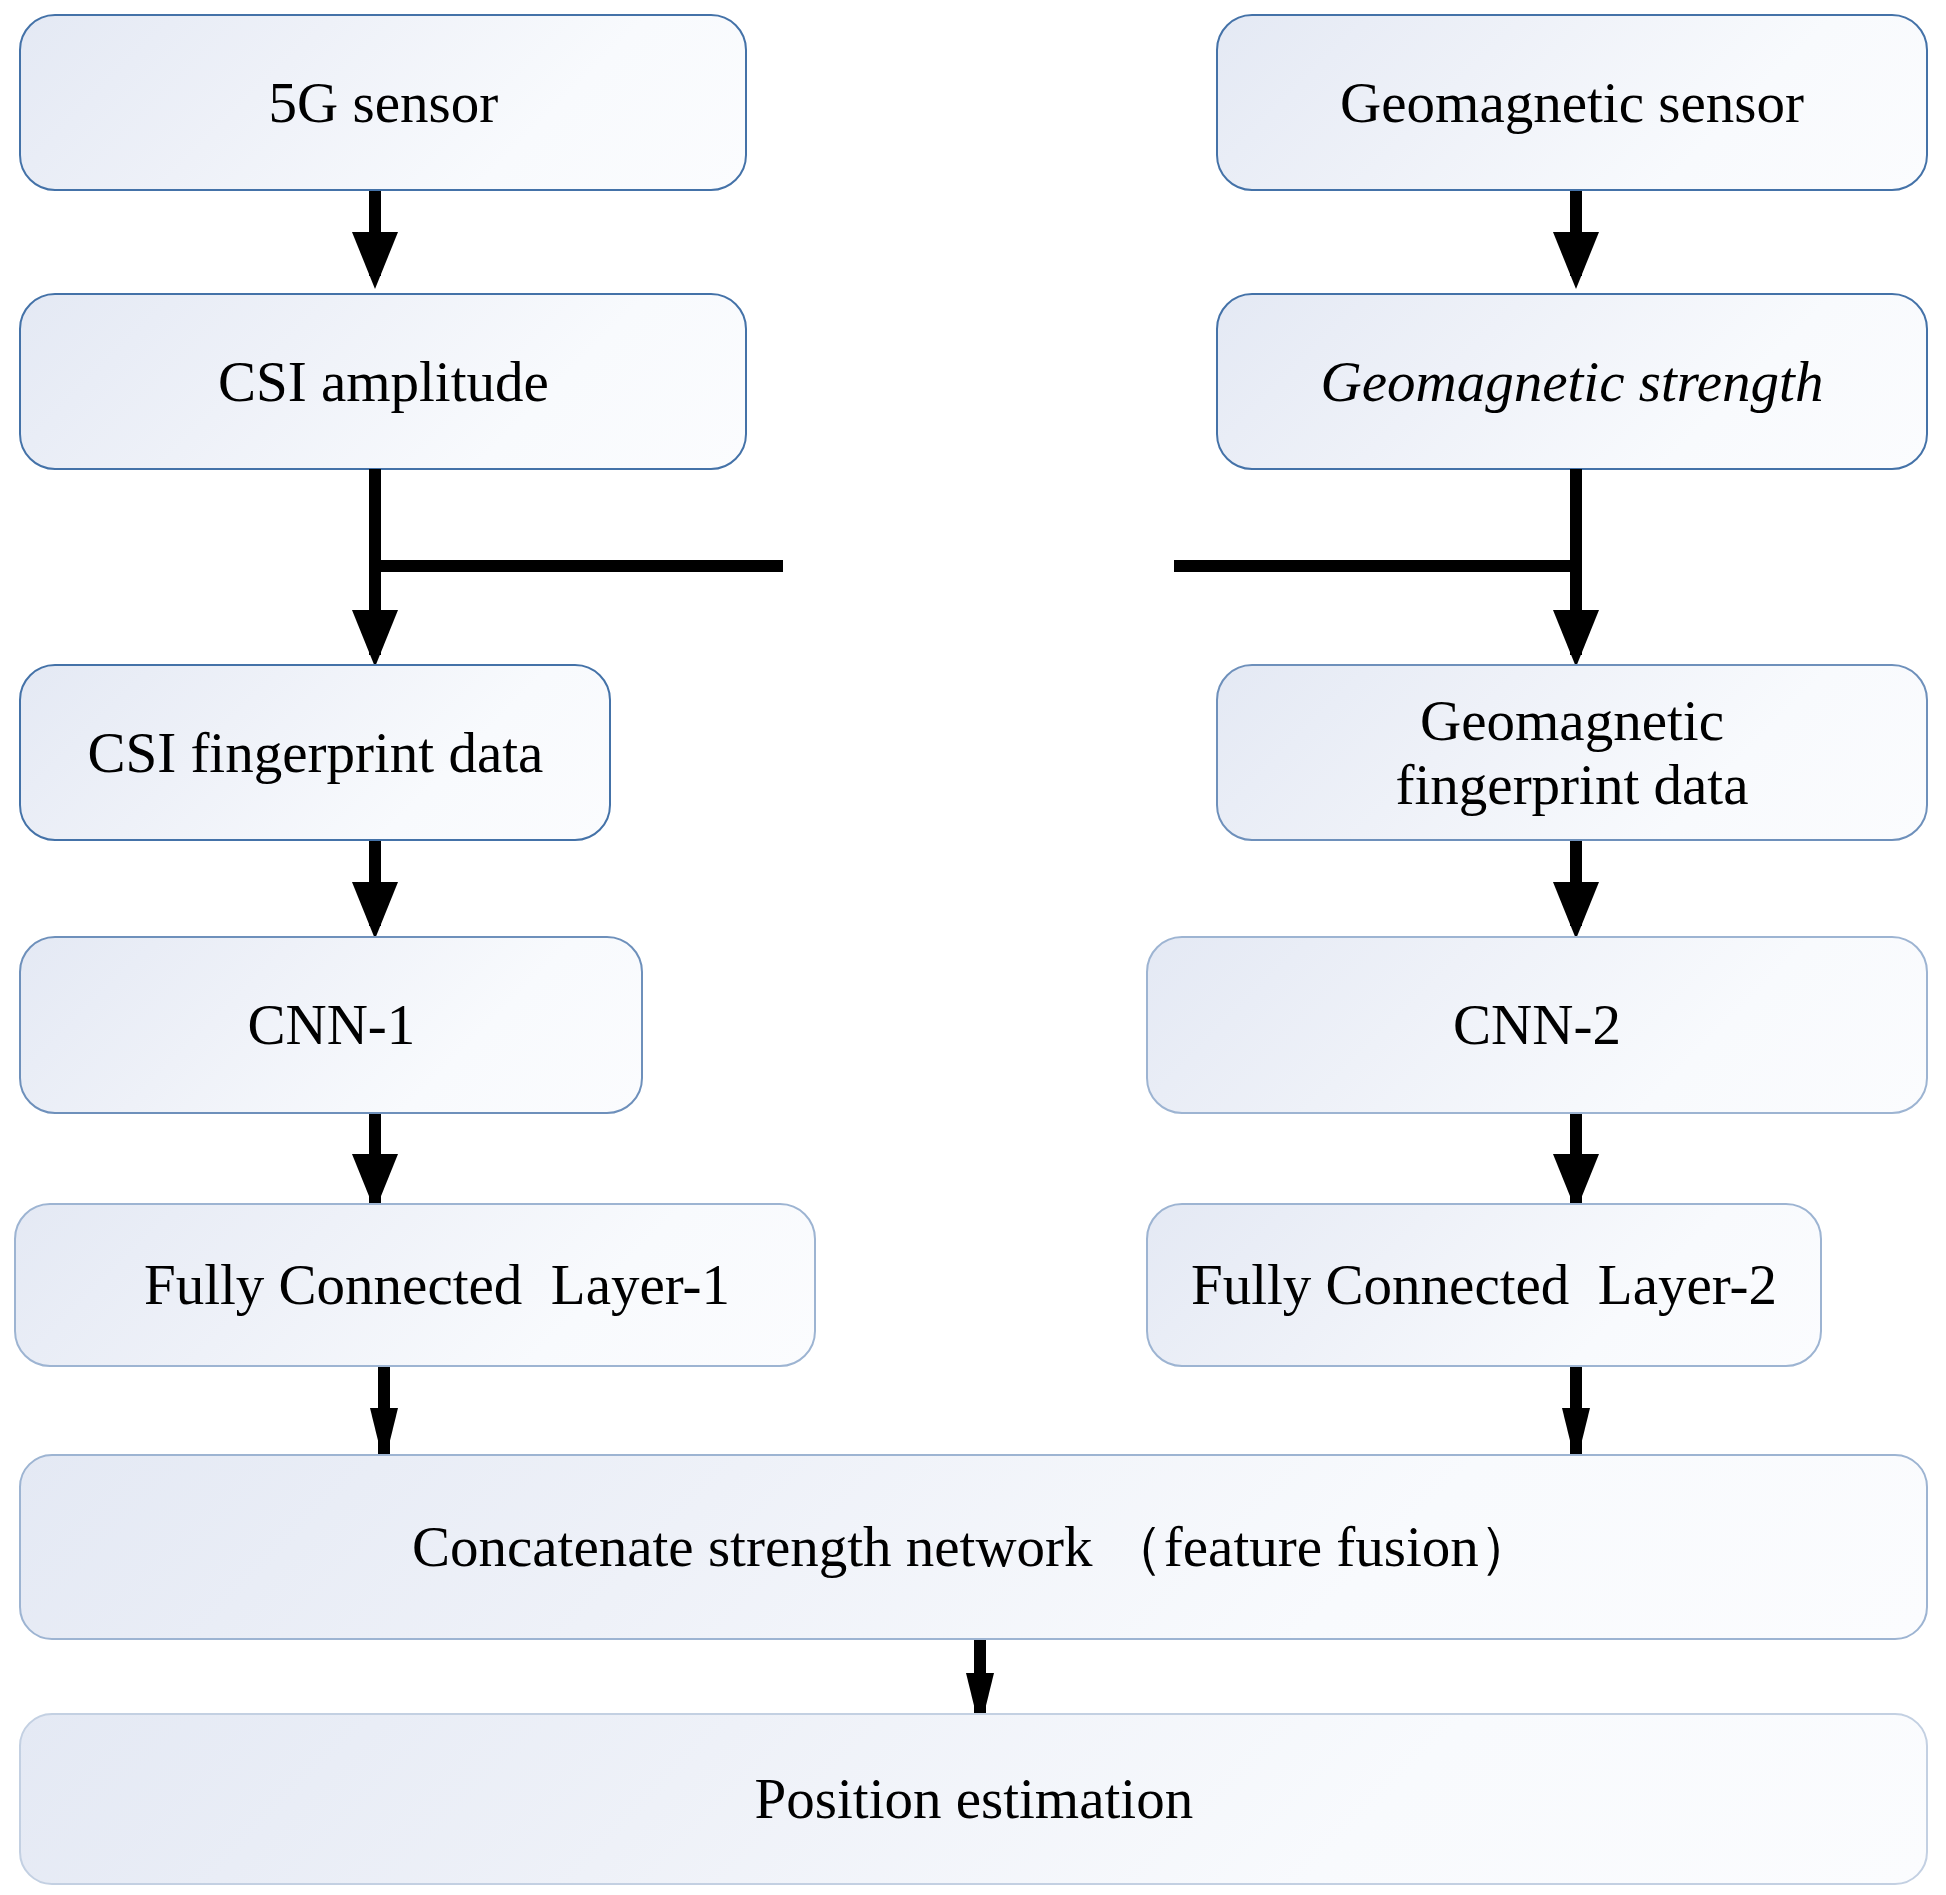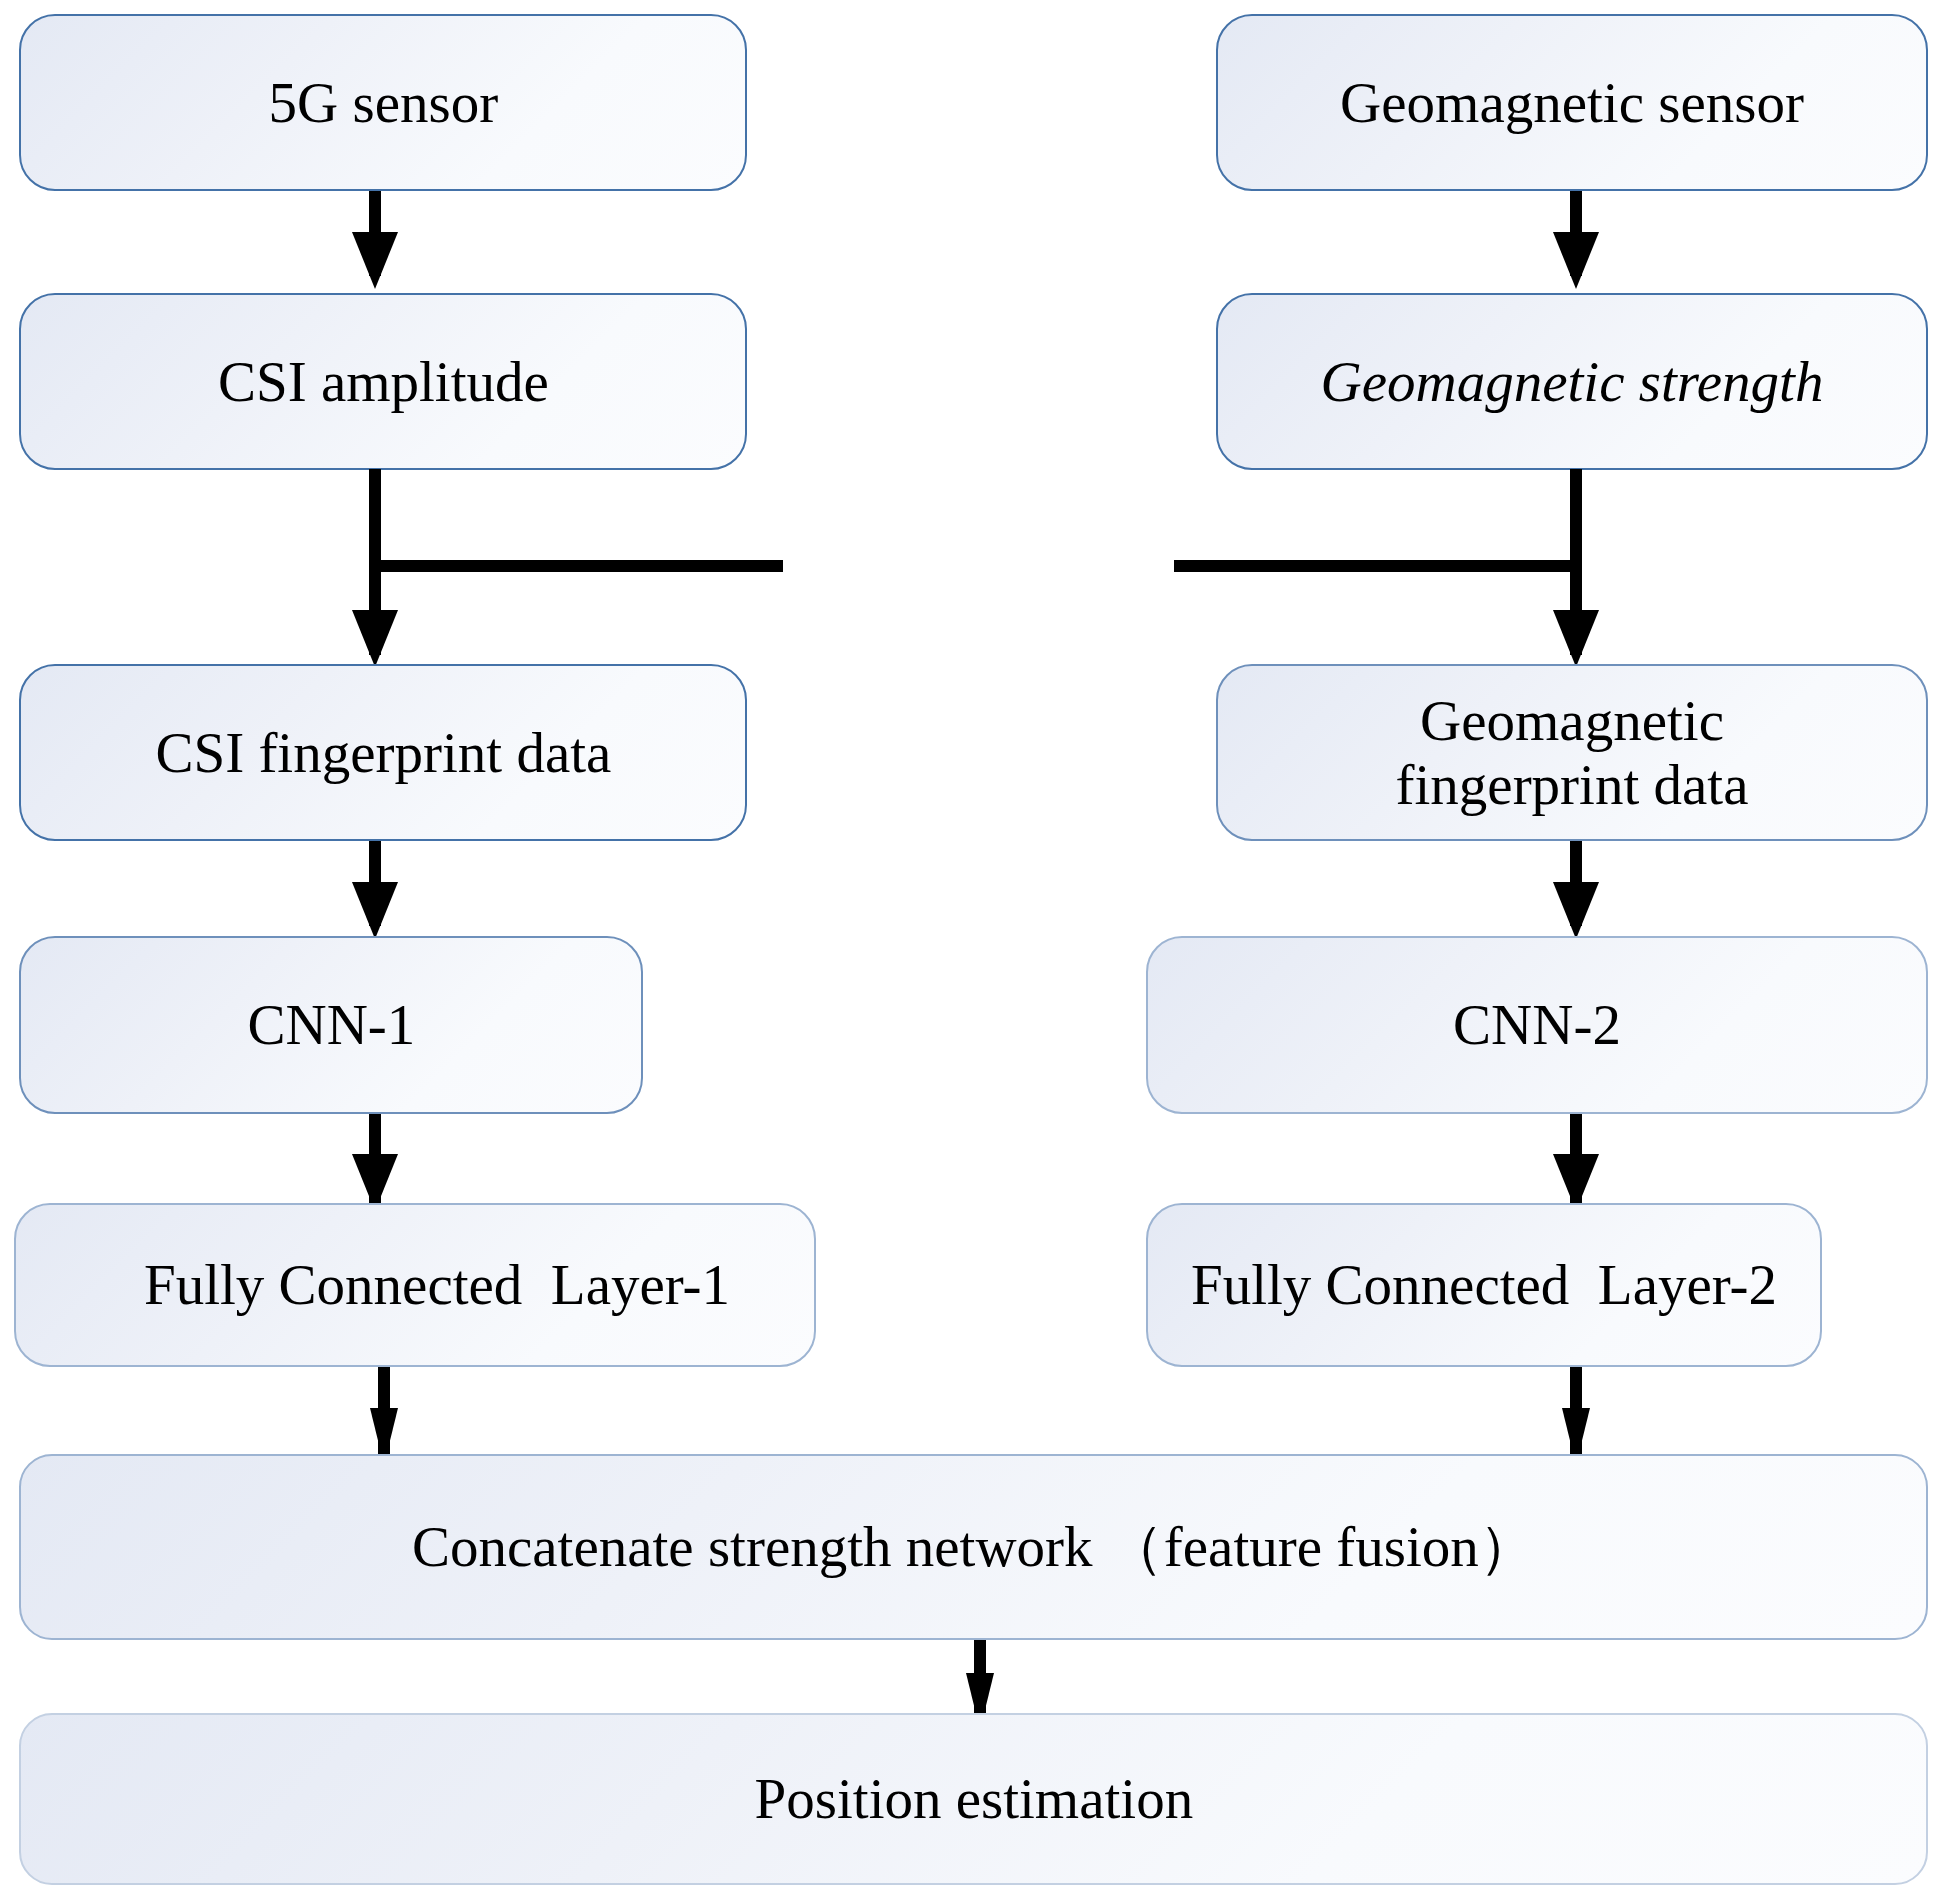--- a/index.html
+++ b/index.html
@@ -100,21 +100,21 @@
   <div class="vline" style="left:369px; top:469px; width:12.4px; height:186px;"></div>
   <div class="arrowhead" style="left:352px; top:610px;"></div>
 
   <div class="hline" style="left:376px; top:560px; width:407px; height:12.4px;"></div>
 
   <div class="vline" style="left:1570px; top:469px; width:12.4px; height:186px;"></div>
   <div class="arrowhead" style="left:1553px; top:610px;"></div>
 
   <div class="hline" style="left:1174px; top:560px; width:403px; height:12.4px;"></div>
 
-  <div class="node" style="left:19.4px; top:664px; width:728px; height:177px; font-size:57px;text-align:center;">
+  <div class="node" style="left:19.4px; top:664px; width:592px; height:177px; font-size:57px;text-align:center;">
     <span class="node-label">CSI fingerprint data</span>
   </div>
 
   <div class="node pale" style="left:1216px; top:664px; width:712px; height:177px; font-size:57px;">
     <span class="node-label">Geomagnetic
 fingerprint data</span>
   </div>
 
   <div class="vline" style="left:369px; top:841px; width:12.4px; height:85px;"></div>
   <div class="arrowhead" style="left:352px; top:882px;"></div>

